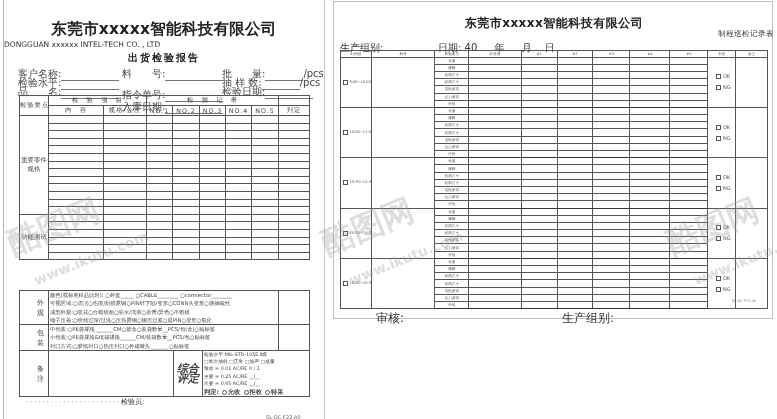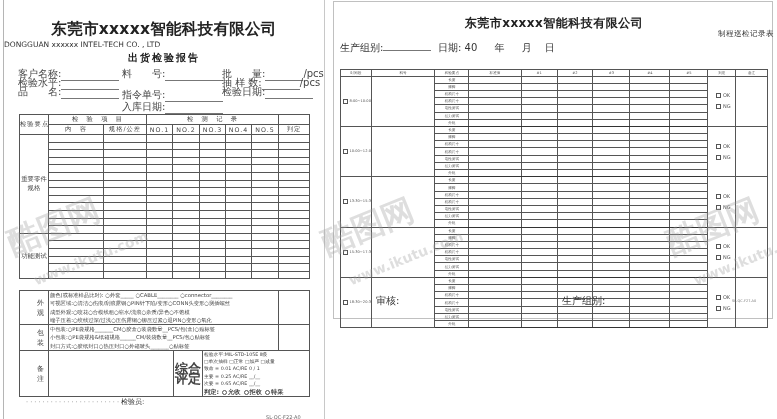--- a/index.html
+++ b/index.html
@@ -11,33 +11,33 @@
   #right-page { left: 333px; top: 1px; width: 440px; height: 318px; border: 1px solid #c0c0c0; }
 
   
   .l-title { position: absolute; left: 0; width: 320px; top: 19px; text-align: center; font-size: 15.5px; font-weight: bold; color: #222; letter-spacing: 0.3px; }
   .l-subtitle { position: absolute; left: 0; width: 320px; top: 40px; text-align: left; font-size: 7.5px; font-weight: normal; color: #333; }
   .l-reportname { position: absolute; left: 0; width: 320px; top: 51px; text-align: center; font-size: 10px; font-weight: bold; color: #222; letter-spacing: 2px; }
 
   .info { position: absolute; font-size: 10px; color: #444; white-space: nowrap; }
   .info .ul { display: inline-block; border-bottom: 0.8px solid #777; height: 7px; vertical-align: bottom; }
 
-  table.grid { position: absolute; border-collapse: collapse; table-layout: fixed; margin-top: 19px; }
+  table.grid { position: absolute; border-collapse: collapse; table-layout: fixed; }
   table.grid td { border: 0.8px solid #555; font-size: 6px; color: #444; text-align: center; vertical-align: middle; padding: 0; overflow: hidden; white-space: nowrap; }
 
   #l-table { left: 15px; top: 95px; width: 290px; }
   #l-table td { height: 7.6px; }
   #l-table td.hdr { height: 9px; font-size: 6.3px; letter-spacing: 1px; }
   #l-table td.sec { font-size: 6.4px; line-height: 9px; white-space: normal; }
 
   #l-app { position: absolute; left: 15px; top: 290px; width: 290px; border-collapse: collapse; table-layout: fixed; }
   #l-app td { border: 0.8px solid #555; font-size: 5.3px; color: #444; vertical-align: middle; padding: 0 1px; }
   #l-app td.sec { text-align: right; font-size: 7px; letter-spacing: 3px; }
   #l-app .opt { white-space: nowrap; line-height: 8.3px; }
-  #l-app .eval-label { text-align: center; font-size: 13px; font-weight: bold; line-height: 10px; white-space: normal; }
+  #l-app .eval-label { text-align: center; font-size: 11px; font-weight: bold; line-height: 10px; white-space: normal; font-style: italic; }
   #l-app .aql { font-size: 4.8px; line-height: 7.2px; white-space: nowrap; }
   #l-app .verdict { font-size: 6.2px; font-weight: bold; line-height: 9px; white-space: nowrap; }
 
   .l-inspector { position: absolute; left: 22px; top: 397px; font-size: 6.5px; color: #999; white-space: nowrap; }
   .l-inspector b { color: #333; font-weight: normal; font-size: 7px; }
   .l-docno { position: absolute; left: 262px; top: 414px; font-size: 5px; color: #666; }
 
   
   .r-title { position: absolute; left: 0; width: 440px; top: 13px; text-align: center; font-size: 12px; font-weight: bold; color: #222; letter-spacing: 0.5px; }
   .r-subtitle { position: absolute; left: 0; width: 440px; top: 27px; text-align: right; font-size: 7.5px; color: #333; letter-spacing: 0.5px; }
@@ -46,21 +46,21 @@
   #r-table { left: 6px; top: 48px; width: 428px; }
   #r-table td { height: 7.2px; font-size: 3.6px; color: #555; }
   #r-table td.rh { height: 6.6px; font-size: 3.6px; }
   #r-table td.slot { font-size: 3.6px; text-align: left; padding-left: 2px; }
   #r-table td.judge { text-align: left; padding-left: 8px; font-size: 5px; line-height: 11px; white-space: normal; }
   #r-table tr.grp-end td { border-bottom: 1.2px solid #333; }
 
   .chk { display: inline-block; width: 5px; height: 5px; border: 0.7px solid #555; vertical-align: middle; margin-right: 1.5px; background: #fff; }
   .rad { display: inline-block; width: 5px; height: 5px; border: 0.7px solid #555; border-radius: 50%; vertical-align: middle; margin: 0 1px; }
 
-  .r-foot { position: absolute; top: 292px; font-size: 10px; color: #333; }
+  .r-foot { position: absolute; top: 308px; font-size: 12px; color: #333; }
   .r-docno { position: absolute; left: 398px; top: 297px; font-size: 3.5px; color: #777; }
 
   
   .wm { position: absolute; color: rgba(160,160,160,0.35); font-weight: bold; transform: rotate(-22deg); white-space: nowrap; pointer-events: none; }
 </style>
 </head>
 <body>
 
 <div class="page" id="left-page">
   <div class="l-title">东莞市xxxxx智能科技有限公司</div>

